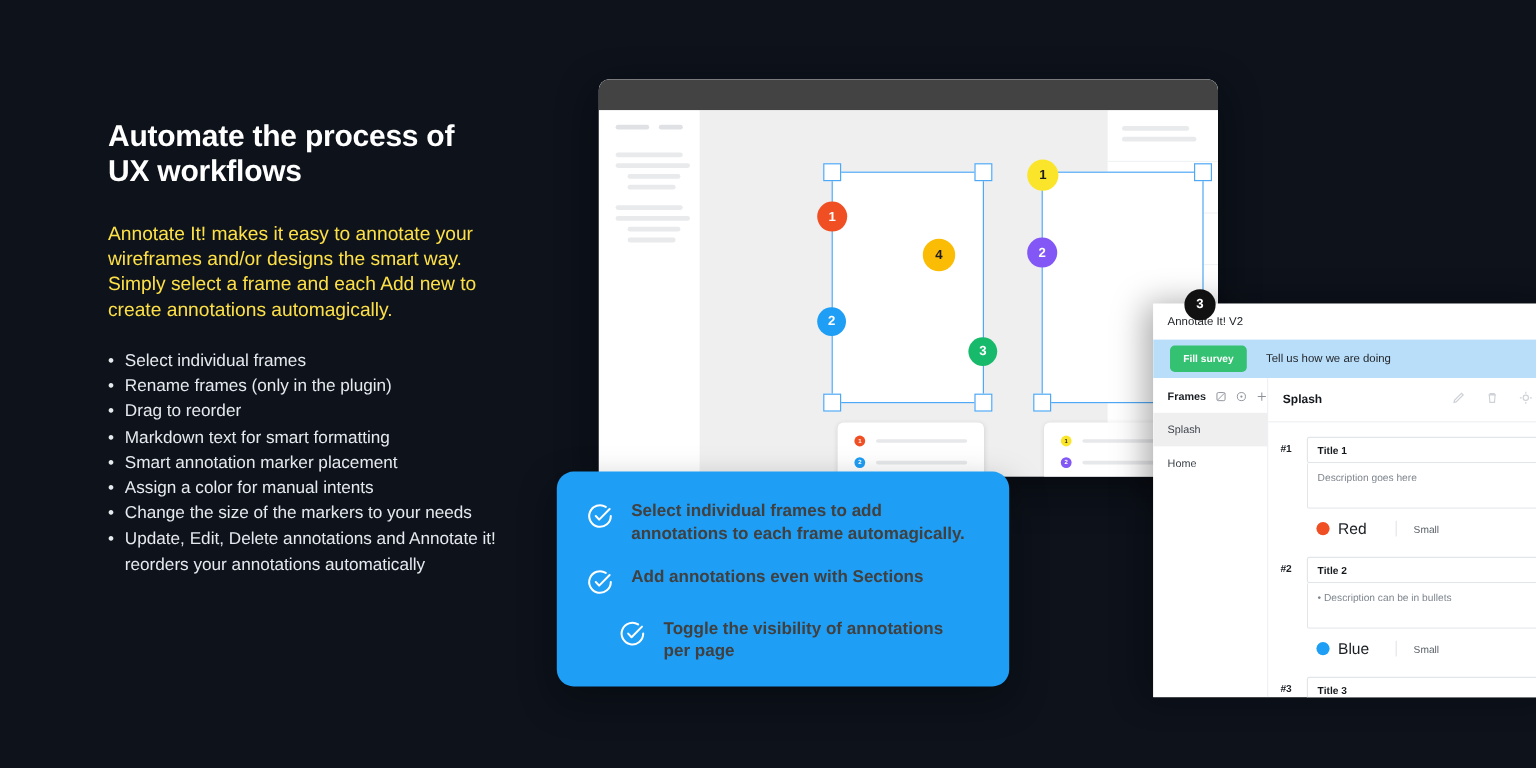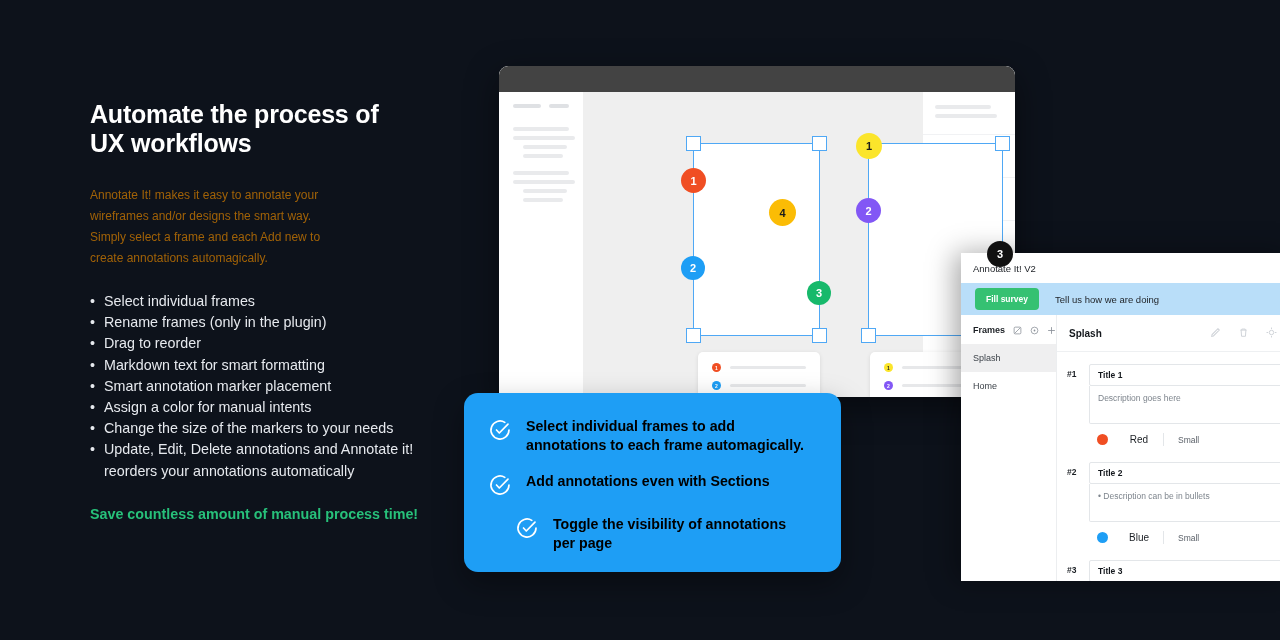--- a/index.html
+++ b/index.html
@@ -13,21 +13,21 @@
 
   
   .copy { position: absolute; left: 90px; top: 100px; width: 360px; }
   .headline {
     font-size: 25px; line-height: 28.5px; font-weight: bold;
     color: #ffffff; letter-spacing: -0.2px;
   }
   .headline .ln { display: block; }
   .lede {
     margin-top: 28px;
-    font-size: 12px; line-height: 21px; color: #a16207; font-weight: 400;
+    font-size: 16px; line-height: 21px; color: #fde047; font-weight: 400;
   }
   .lede .ln { display: block; }
   .features { margin-top: 22px; }
   .feature-row { display: flex; font-size: 14.3px; line-height: 21.2px; color: #e6e9ee; }
   .feature-bullet { width: 14px; flex: 0 0 14px; color: #e6e9ee; text-align: left; }
   .feature-text { flex: 1 1 auto; }
   .tagline {
     margin-top: 22px; font-size: 14.3px; font-weight: bold;
     color: #27c07a; line-height: 20px;
   }
@@ -97,21 +97,21 @@
   
   .callout {
     position: absolute; left: 464px; top: 393px; width: 377px; height: 179px;
     background: #1e9ef5; border-radius: 14px; padding: 24px 28px 0 24px;
     box-shadow: 0 12px 30px rgba(0,0,0,0.35);
   }
   .callout-row { display: flex; align-items: flex-start; margin-bottom: 18px; }
   .callout-row:last-child { margin-bottom: 0; justify-content: center; }
   .check-icon { flex: 0 0 24px; width: 24px; height: 24px; margin-right: 14px; margin-top: 1px; }
   .callout-text {
-    font-size: 14.2px; line-height: 18.5px; font-weight: bold; color: #000000;
+    font-size: 14.2px; line-height: 18.5px; font-weight: bold; color: #404040;
   }
   .callout-text .ln { display: block; }
 
   
   .plugin {
     position: absolute; left: 961px; top: 253px; width: 330px; height: 328px;
     background: #ffffff; overflow: hidden;
     box-shadow: -6px 0 26px rgba(0,0,0,0.35);
   }
   .plugin-title {
@@ -156,21 +156,21 @@
     border: 1px solid #e3e6e9; border-radius: 2px; padding: 5px 8px;
     font-size: 8.5px; font-weight: bold; color: #14181d; background: #fff;
   }
   .anno-desc-box {
     border: 1px solid #e3e6e9; border-top: none; border-radius: 0 0 2px 2px;
     padding: 7px 8px 16px 8px; font-size: 8.5px; color: #7e858d; background: #fff;
     min-height: 38px;
   }
   .anno-meta { display: flex; align-items: center; padding: 9px 0 9px 8px; gap: 0; }
   .meta-dot { width: 11px; height: 11px; border-radius: 50%; margin-right: 7px; }
-  .meta-color { font-size: 10px; color: #1b1f24; width: 48px; text-align: center; }
+  .meta-color { font-size: 13px; color: #1b1f24; width: 48px; }
   .meta-div { width: 1px; height: 13px; background: #e3e6e9; margin-right: 14px; }
   .meta-size { font-size: 8.5px; color: #5b6169; }
 </style>
 </head>
 <body>
 
 <div class="stage">
 
   <div class="copy">
     <h1 class="headline">
@@ -216,21 +216,20 @@
       </li>
       <li class="feature-row">
         <span class="feature-bullet">•</span>
         <span class="feature-text">
           <span>Update, Edit, Delete annotations and Annotate it!</span>
           <span style="display:block">reorders your annotations automatically</span>
         </span>
       </li>
     </ul>
 
-    <div class="tagline">Save countless amount of manual process time!</div>
   </div>
 
   <div class="mockup">
     <div class="mockup-titlebar"></div>
     <div class="mockup-body">
 
       <div class="mk-left">
         <div class="sk-row">
           <div class="sk dark w28"></div>
           <div class="sk dark w20"></div>

